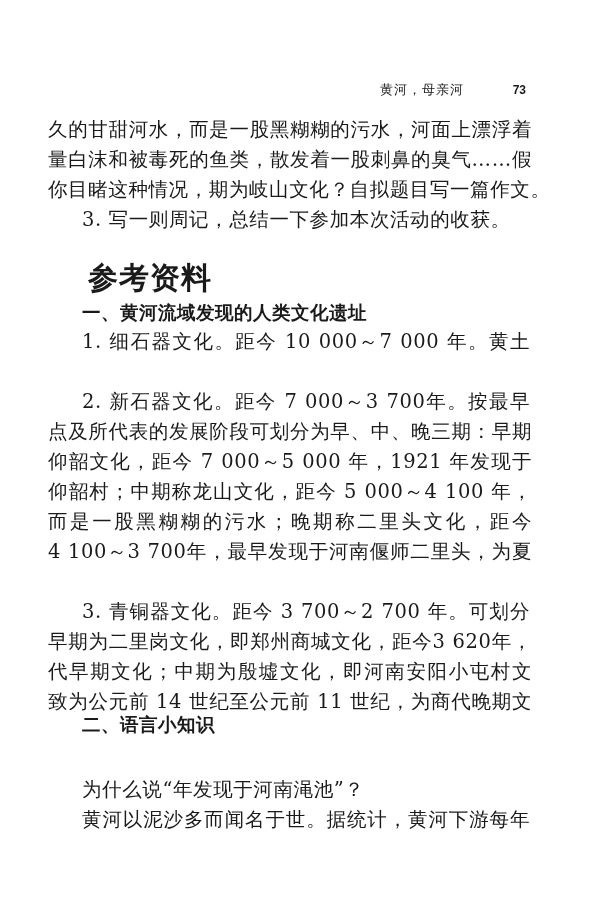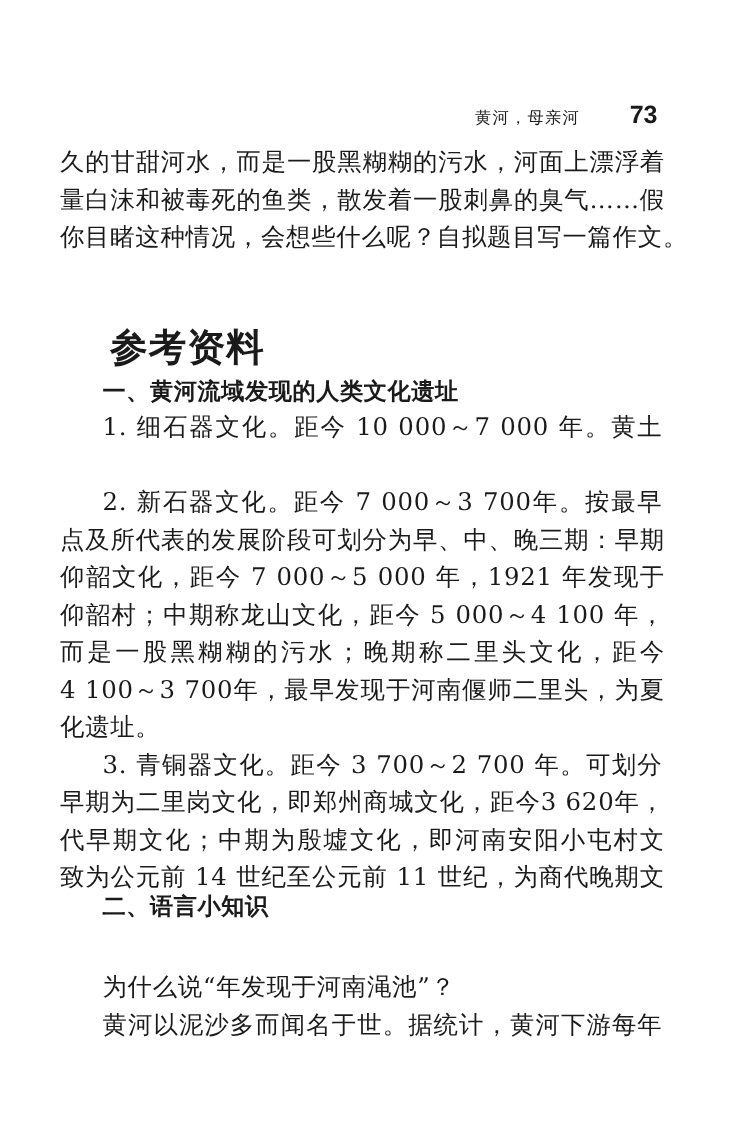--- a/index.html
+++ b/index.html
@@ -6,21 +6,21 @@
     body {
       width: 600px; height: 899px; background: #ffffff; position: relative; overflow: hidden;
       font-family: "DejaVu Serif", "Liberation Serif", serif; color: #1a1a1a;
     }
     .page { position: absolute; left: 0; top: 0; width: 496px; height: 899px; }
     .running-head {
       position: absolute; top: 81px; left: 380px; width: 146px;
       display: flex; justify-content: space-between; align-items: baseline;
     }
     .rh-title { font-size: 13px; letter-spacing: 1px; }
-    .rh-num { font-family: "Liberation Sans", sans-serif; font-weight: bold; font-size: 20px; }
+    .rh-num { font-family: "Liberation Sans", sans-serif; font-weight: bold; font-size: 12px; }
     .line {
       position: absolute; left: 48px; width: 484px; font-size: 19.5px; line-height: 24px;
       white-space: nowrap; letter-spacing: 0.6px;
     }
     .indent { left: 82px; }
     .line.justify { text-align: justify; text-align-last: justify; white-space: normal; height: 24px; overflow: hidden; }
     .section-title {
       position: absolute; left: 88px; font-family: "DejaVu Sans", "Liberation Sans", sans-serif;
       font-weight: 900; font-size: 30px; letter-spacing: 1px;
     }
@@ -34,35 +34,35 @@
 
 <div class="page">
 
   <div class="running-head">
     <span class="rh-title">黄河，母亲河</span>
     <span class="rh-num">73</span>
   </div>
 
   <div class="line justify" style="top:118px">久的甘甜河水，而是一股黑糊糊的污水，河面上漂浮着大</div>
   <div class="line justify" style="top:148px">量白沫和被毒死的鱼类，散发着一股刺鼻的臭气……假如</div>
-  <div class="line" style="top:178px">你目睹这种情况，会想些什么呢？自拟题目写一篇作文。</div>
+  <div class="line" style="top:178px">你目睹这种情况，期为岐山文化？自拟题目写一篇作文。</div>
+  <div class="line indent" style="top:208px">3. 写一则周记，总结一下参加本次活动的收获。</div>
 
   <div class="section-title" style="top:258px">参考资料</div>
 
   <div class="sub-heading" style="top:300px">一、黄河流域发现的人类文化遗址</div>
 
   <div class="line indent" style="top:330px; width:448px; text-align:justify; text-align-last:justify; white-space:normal; height:24px; overflow:hidden;">1. 细石器文化。距今 10 000～7 000 年。黄土高原多处发</div>
 
   <div class="line indent" style="top:390px; width:448px; text-align:justify; text-align-last:justify; white-space:normal; height:24px; overflow:hidden;">2. 新石器文化。距今 7 000～3 700年。按最早发现地</div>
   <div class="line justify" style="top:420px">点及所代表的发展阶段可划分为早、中、晚三期：早期称</div>
   <div class="line justify" style="top:450px">仰韶文化，距今 7 000～5 000 年，1921 年发现于河南渑池</div>
   <div class="line justify" style="top:480px">仰韶村；中期称龙山文化，距今 5 000～4 100 年，1928 年</div>
   <div class="line justify" style="top:510px">而是一股黑糊糊的污水；晚期称二里头文化，距今</div>
   <div class="line justify" style="top:540px">4 100～3 700年，最早发现于河南偃师二里头，为夏代文</div>
-  <div class="line" style="top:570px">化遗址。</div>
 
   <div class="line indent" style="top:600px; width:448px; text-align:justify; text-align-last:justify; white-space:normal; height:24px; overflow:hidden;">3. 青铜器文化。距今 3 700～2 700 年。可划分为三期：</div>
   <div class="line justify" style="top:630px">早期为二里岗文化，即郑州商城文化，距今3 620年，为商</div>
   <div class="line justify" style="top:660px">代早期文化；中期为殷墟文化，即河南安阳小屯村文化，大</div>
   <div class="line justify" style="top:690px">致为公元前 14 世纪至公元前 11 世纪，为商代晚期文化；晚</div>
 
   <div class="sub-heading" style="top:712px">二、语言小知识</div>
   <div class="line indent" style="top:778px">为什么说“年发现于河南渑池”？</div>
   <div class="line indent" style="top:808px; width:448px; text-align:justify; text-align-last:justify; white-space:normal; height:24px; overflow:hidden;">黄河以泥沙多而闻名于世。据统计，黄河下游每年输沙</div>
 

